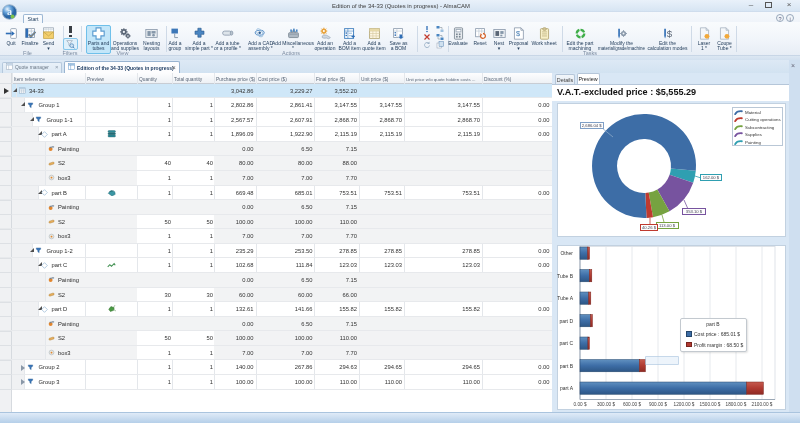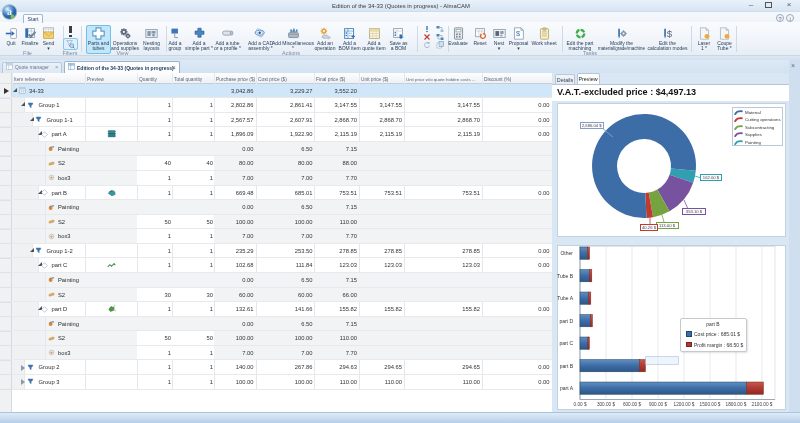--- a/index.html
+++ b/index.html
@@ -622,21 +622,21 @@
 <div class="ab" style="left:0;top:330.7px;width:12px;height:1px;background:#dde0e4"></div>
 <div class="ab" style="left:0;top:345.3px;width:12px;height:1px;background:#dde0e4"></div>
 <div class="ab" style="left:0;top:359.8px;width:12px;height:1px;background:#dde0e4"></div>
 <div class="ab" style="left:0;top:374.4px;width:12px;height:1px;background:#dde0e4"></div>
 <div class="ab" style="left:0;top:389.0px;width:12px;height:1px;background:#dde0e4"></div>
 <div class="ab" style="left:552px;top:73px;width:237px;height:339px;background:#d9e7f5"></div>
 <div class="ab" style="left:789px;top:60px;width:11px;height:352px;background:#cfdff0"></div>
 <div class="ab" style="left:555px;top:73.5px;width:20px;height:10.5px;background:linear-gradient(#f2f6fa,#e2eaf3);border:1px solid #b5c6d9;border-bottom:none;border-radius:2px 2px 0 0;font-size:5.4px;color:#444;text-align:center;line-height:10px">Details</div>
 <div class="ab" style="left:576.5px;top:72.5px;width:23px;height:11.5px;background:#fff;border:1px solid #b5c6d9;border-bottom:none;border-radius:2px 2px 0 0;font-size:5.4px;color:#222;text-align:center;line-height:11px">Preview</div>
 <div class="ab" style="left:552px;top:84px;width:237px;height:17px;background:#fff;border-top:1px solid #b5c6d9"></div>
-<div class="ab" style="left:557px;top:87px;font-size:9.1px;font-weight:bold;color:#111">V.A.T.-excluded price : $4,497.13</div>
+<div class="ab" style="left:557px;top:87px;font-size:9.1px;font-weight:bold;color:#111">V.A.T.-excluded price : $5,555.29</div>
 <div class="ab" style="left:557px;top:103px;width:229px;height:134px;background:#fff;border:1px solid #c2d1e0"></div>
 <svg class="ab" style="left:557px;top:103px" width="229" height="134" viewBox="0 0 229 134">
     <path d="M138.8,67.8 A52,52 0 0 1 136.2,79.8 L112.6,71.7 A27,27 0 0 0 113.9,65.5 Z" fill="#2f9fb1"></path>
     <path d="M136.2,79.8 A52,52 0 0 1 112.5,108.3 L100.3,86.5 A27,27 0 0 0 112.6,71.7 Z" fill="#77539f"></path>
     <path d="M112.5,108.3 A52,52 0 0 1 96.0,114.2 L91.7,89.6 A27,27 0 0 0 100.3,86.5 Z" fill="#76a240"></path>
     <path d="M96.0,114.2 A52,52 0 0 1 89.5,114.9 L88.3,90.0 A27,27 0 0 0 91.7,89.6 Z" fill="#bf3a2f"></path>
     <path d="M89.5,114.9 A52,52 0 1 1 138.8,67.8 L113.9,65.5 A27,27 0 1 0 88.3,90.0 Z" fill="#3d6da6"></path>
     <path d="M45,25 L56,34" stroke="#8aa8c8" stroke-width="0.8" fill="none"></path>
     <path d="M138,73 L144,75" stroke="#2f9fb1" stroke-width="0.8" fill="none"></path>
     <path d="M127,97 L131,106" stroke="#77539f" stroke-width="0.8" fill="none"></path>

